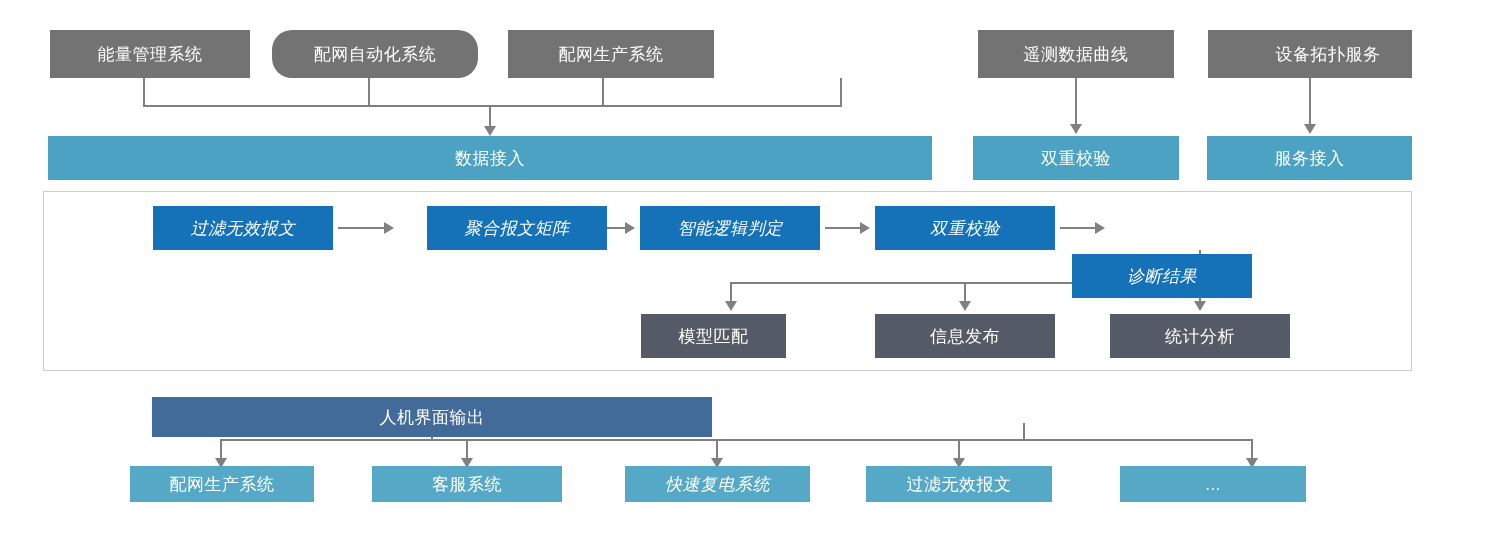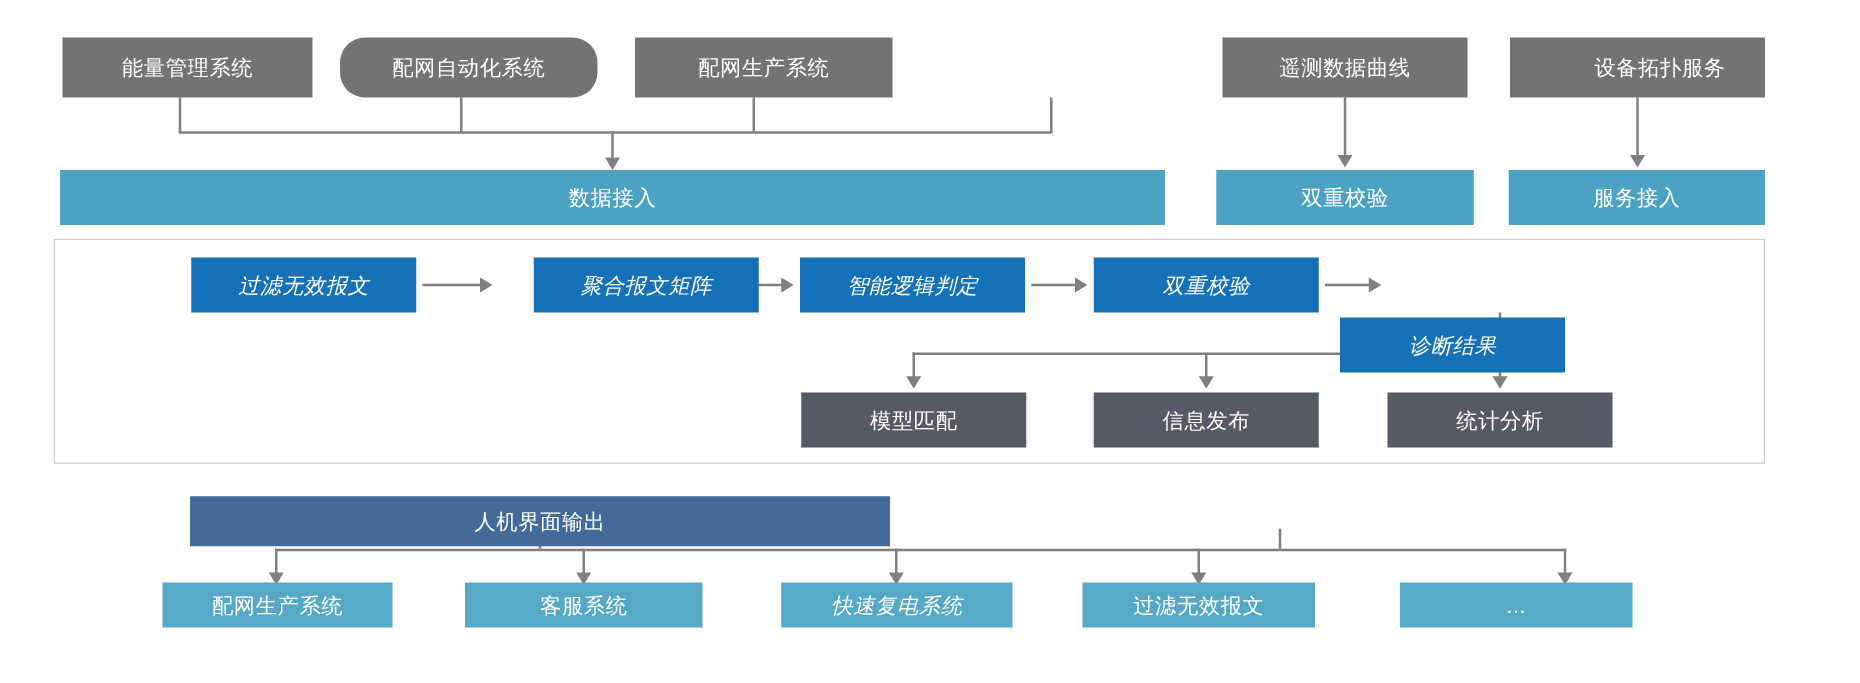--- a/index.html
+++ b/index.html
@@ -129,21 +129,21 @@
 
   <div class="ln lnv" style="left:1199px;top:250px;height:33px;"></div>
   <div class="ln lnh" style="left:730px;top:282px;width:471px;"></div>
   <div class="ln lnv" style="left:730px;top:282px;height:22px;"></div>
   <div class="arrow-down" style="left:725px;top:301px;"></div>
   <div class="ln lnv" style="left:964px;top:282px;height:22px;"></div>
   <div class="arrow-down" style="left:959px;top:301px;"></div>
   <div class="ln lnv" style="left:1199px;top:282px;height:22px;"></div>
   <div class="arrow-down" style="left:1194px;top:301px;"></div>
 
-  <div class="box gray-box" style="left:641px;top:314px;width:180px;height:44px;">
+  <div class="box gray-box" style="left:641px;top:314px;width:145px;height:44px;">
     <span>模型匹配</span>
   </div>
   <div class="box gray-box" style="left:875px;top:314px;width:180px;height:44px;">
     <span>信息发布</span>
   </div>
   <div class="box gray-box" style="left:1110px;top:314px;width:180px;height:44px;">
     <span>统计分析</span>
   </div>
 
   <div class="box out-bar" style="left:152px;top:397px;width:560px;height:40px;">

